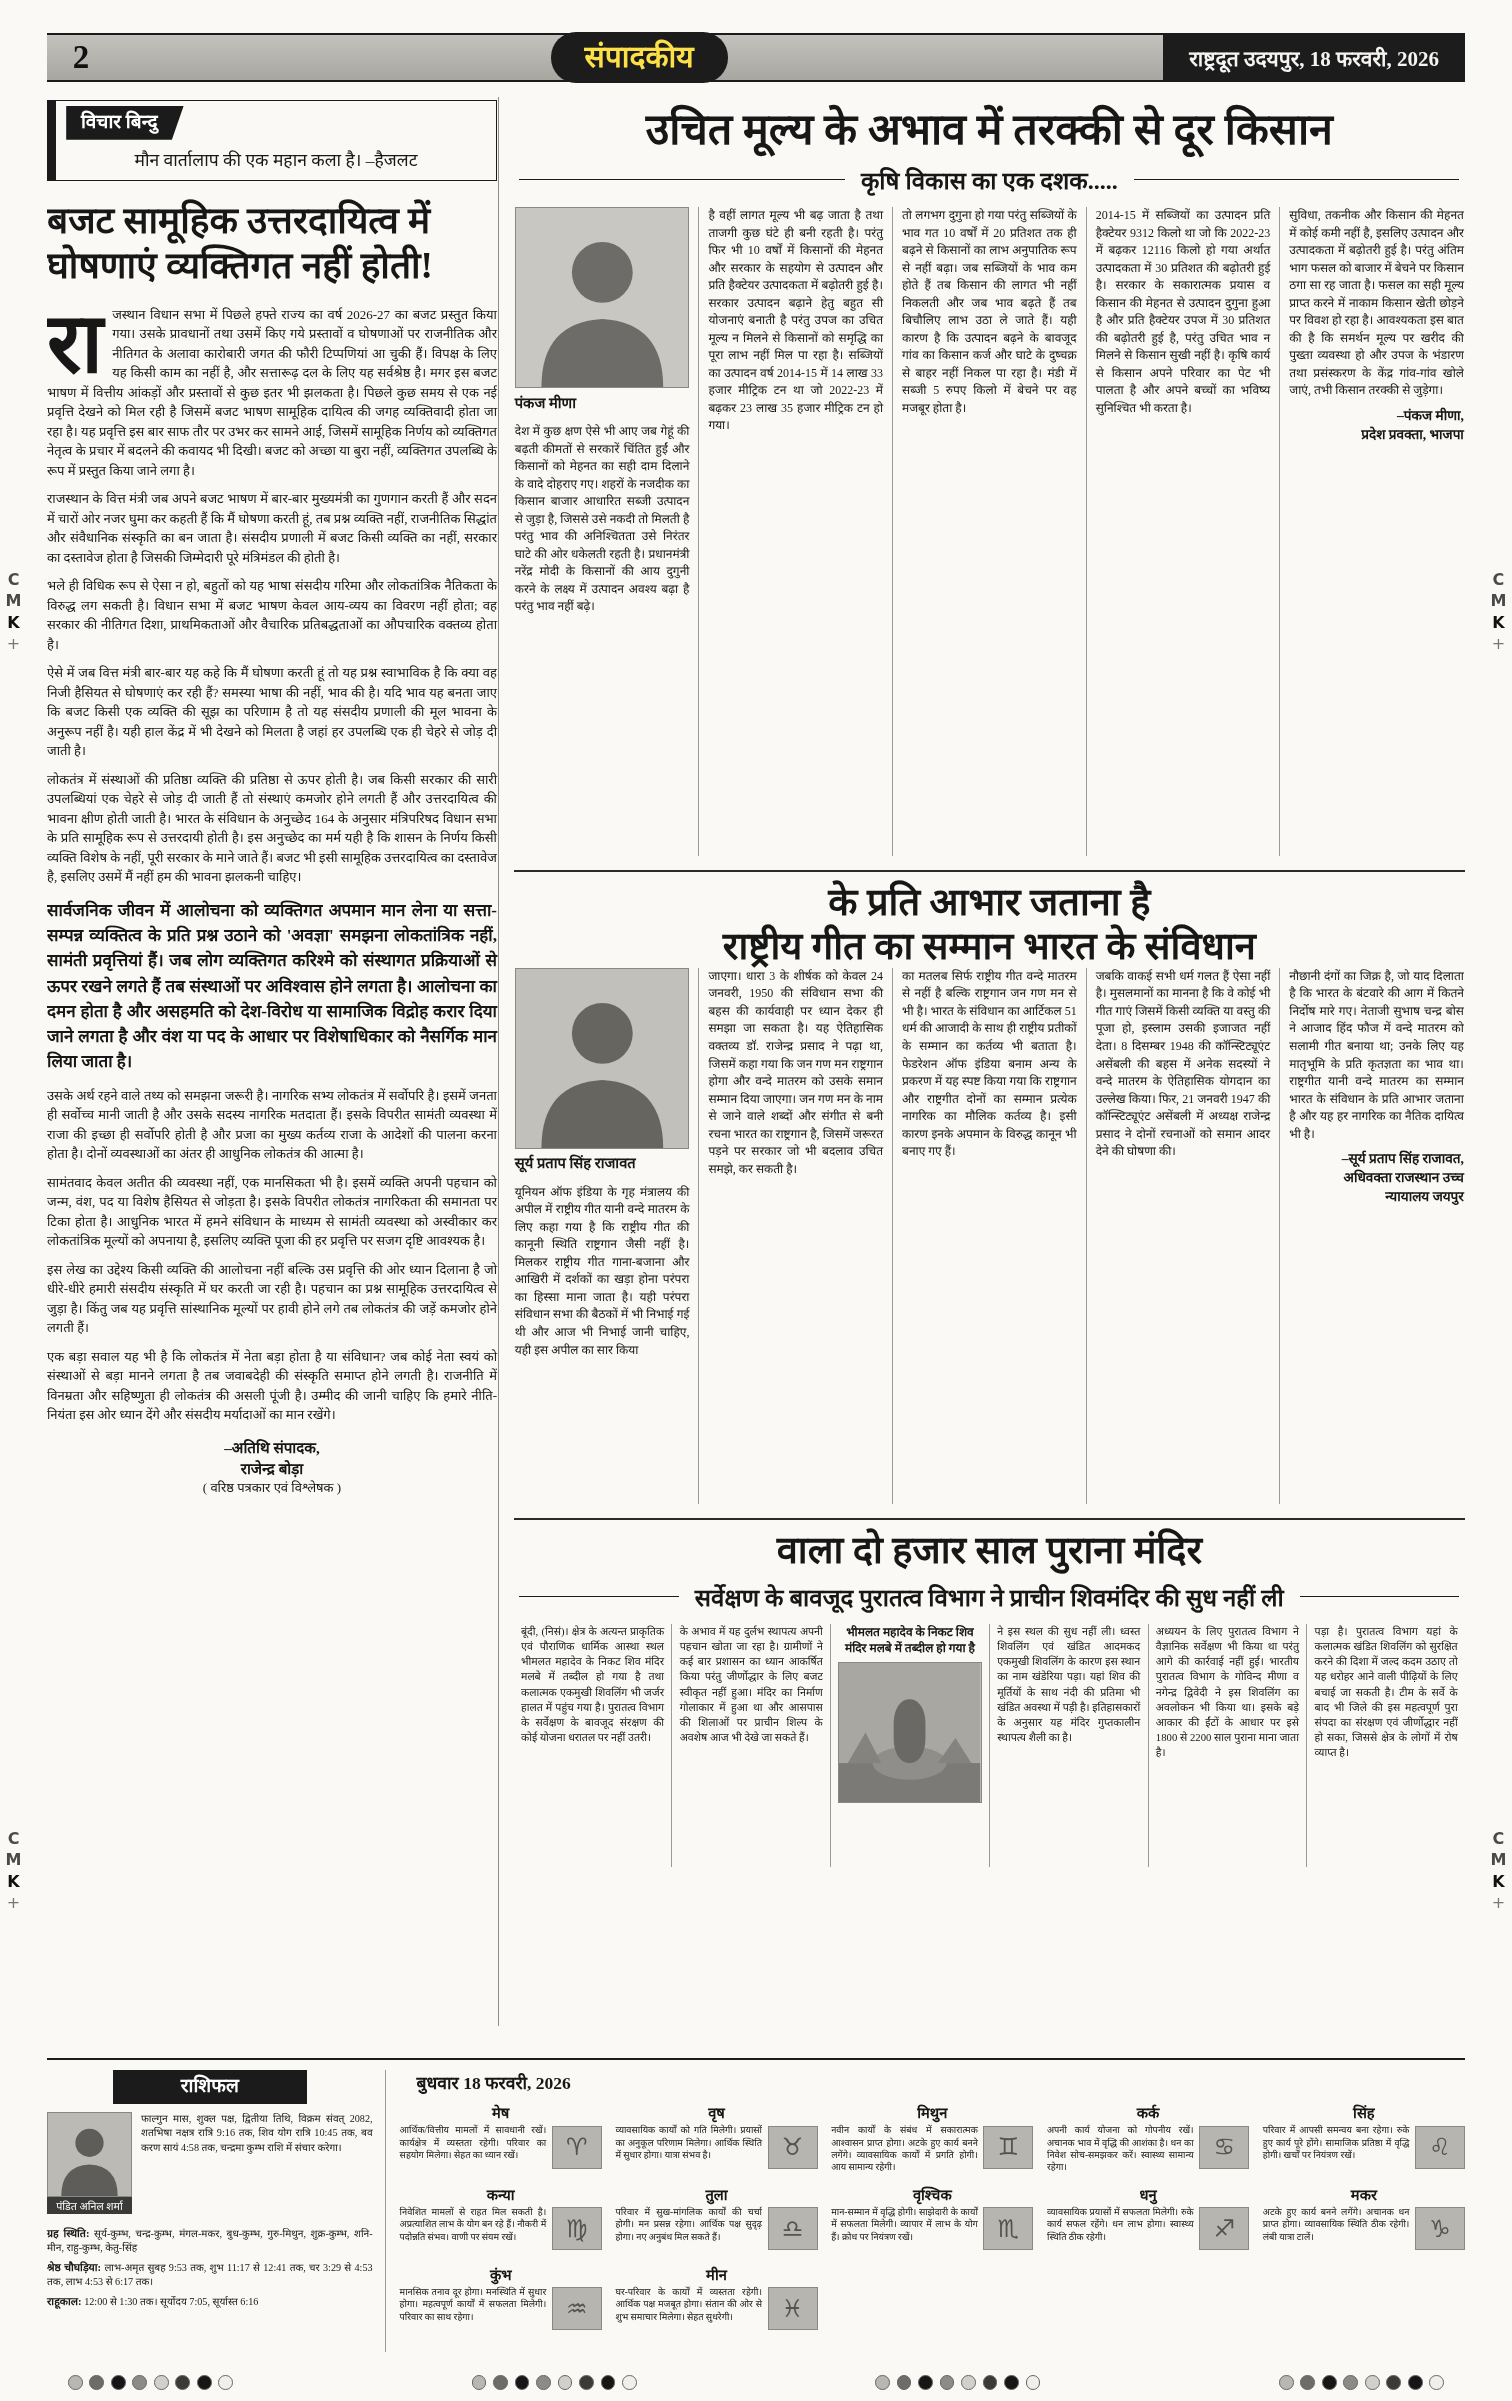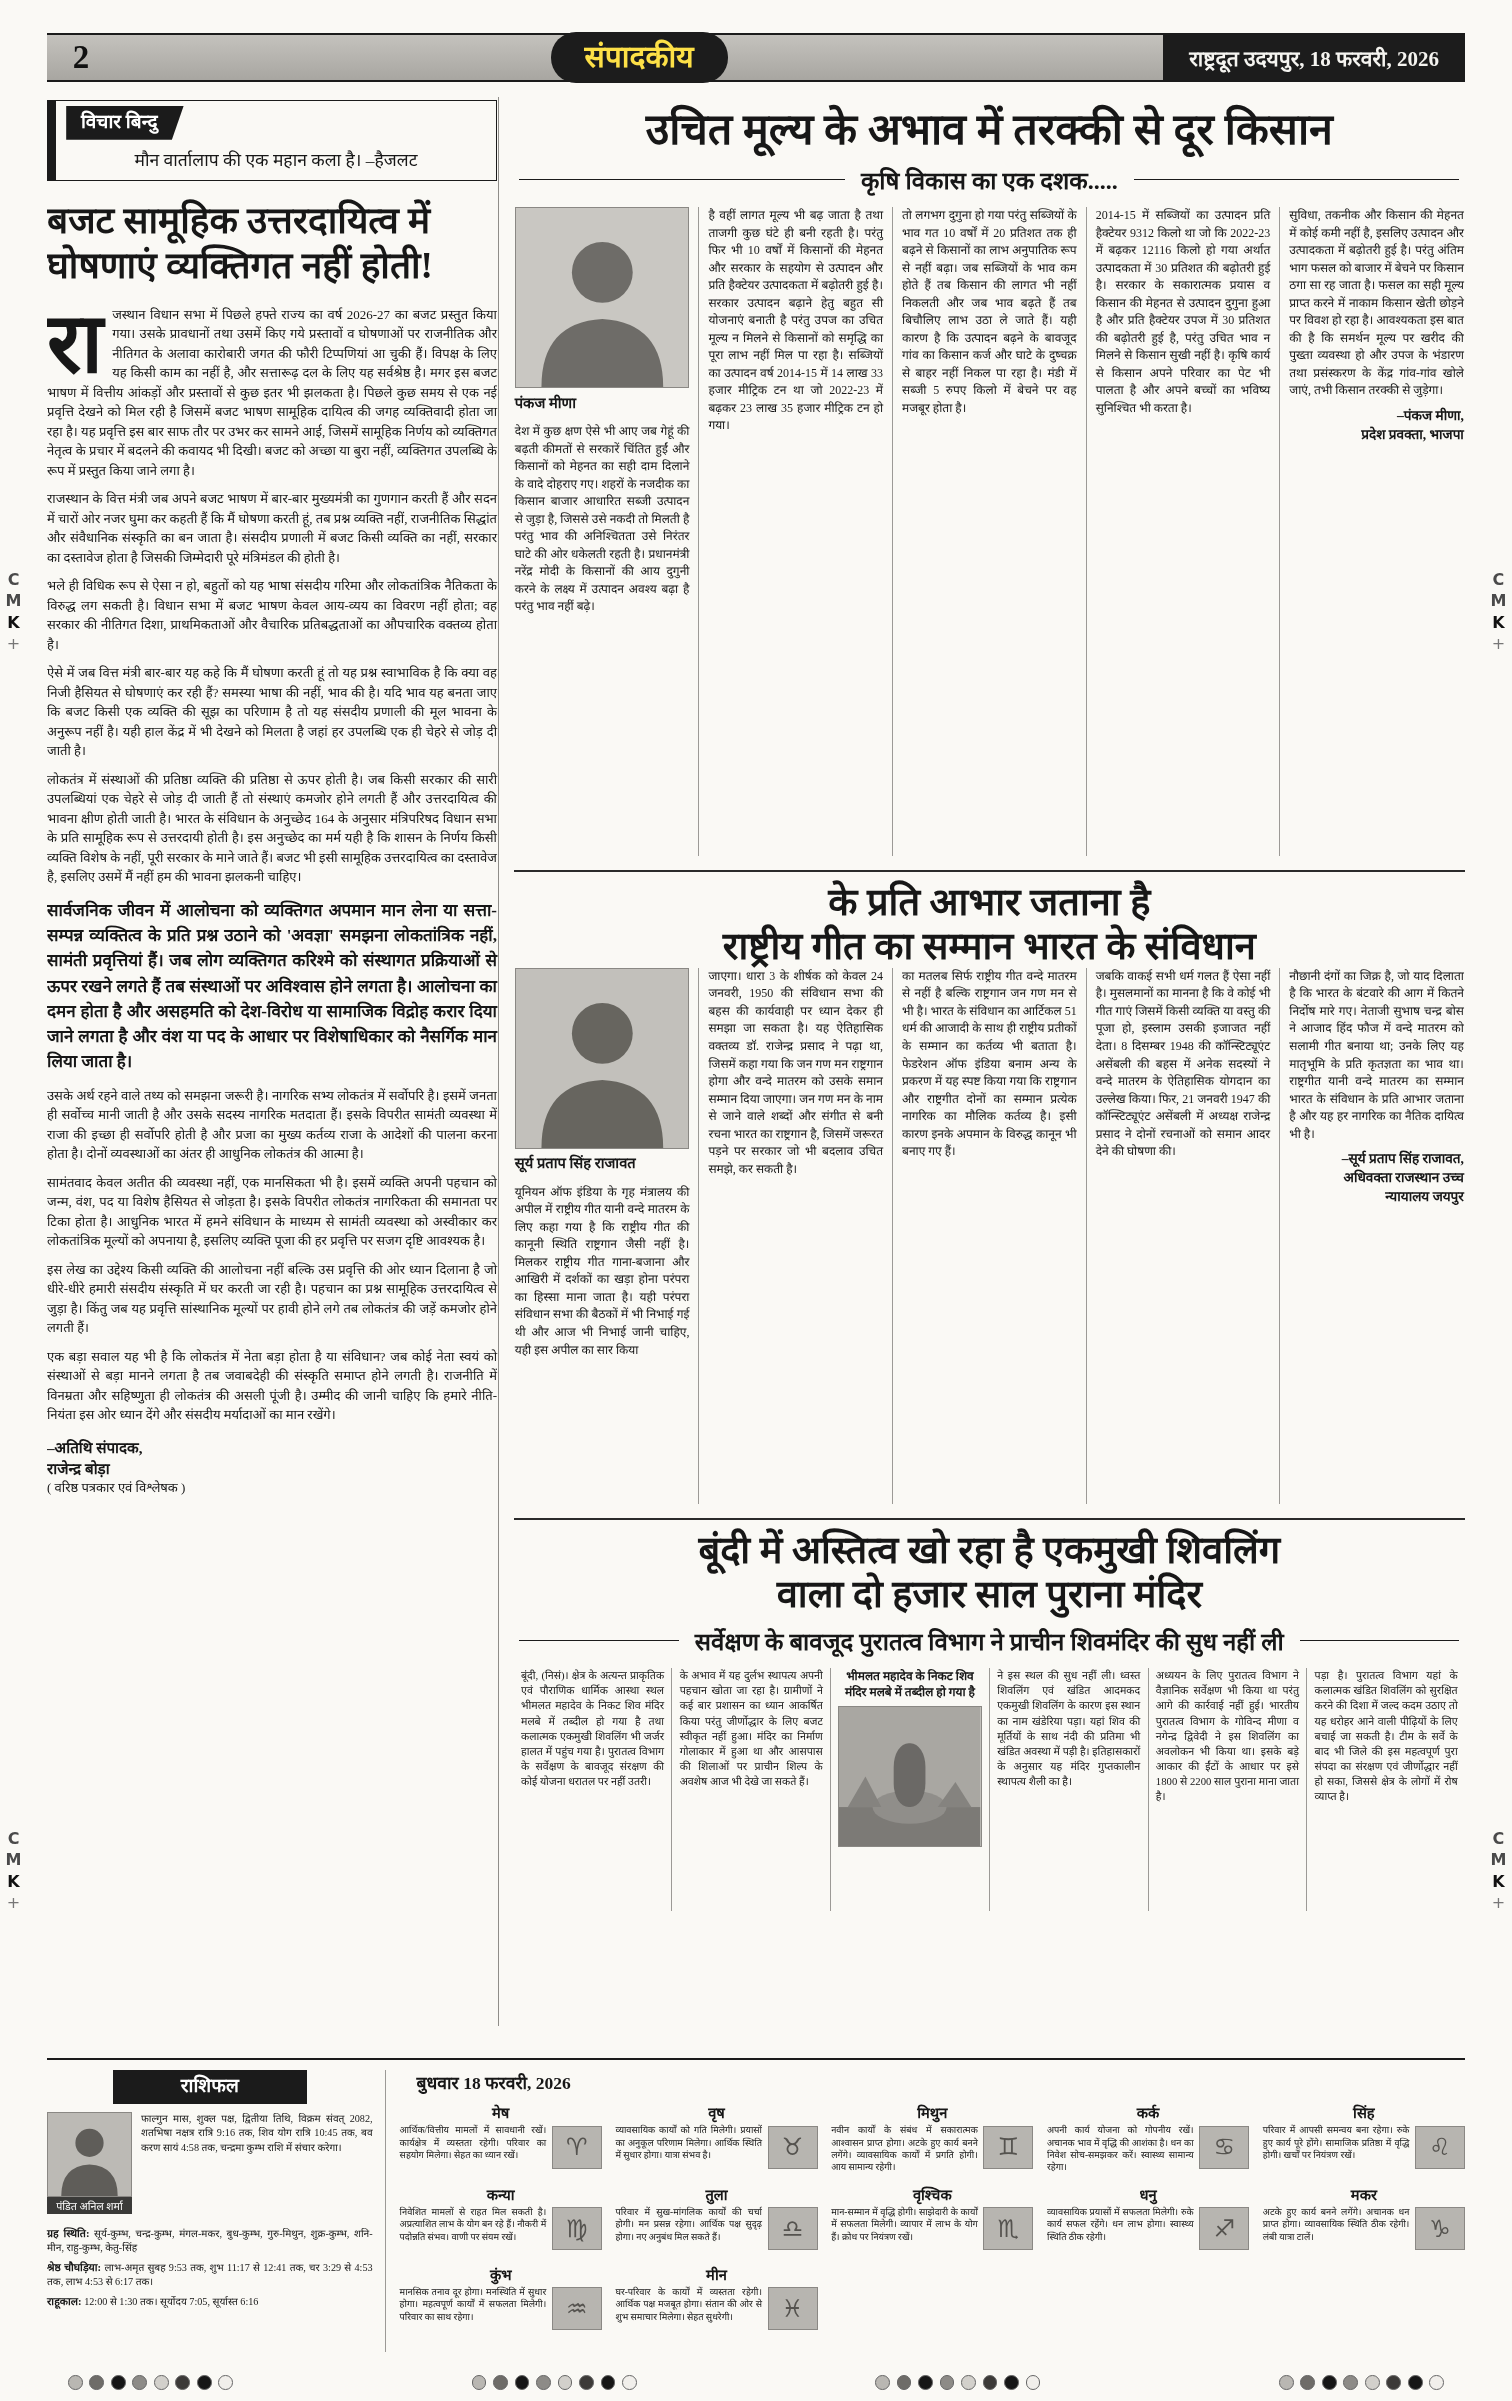--- a/index.html
+++ b/index.html
@@ -22,21 +22,21 @@
 
   
   .thought{border:1.7px solid #1b1b1b;border-left-width:9px;padding:4.5px 10.2px 9px;margin:3.4px 0 17px;}
   .thought-flag{display:inline-block;background:#1b1b1b;color:#fff;font-size:19px;font-weight:bold;
                 padding:2.3px 26px 5.6px 14.7px;clip-path:polygon(0 0,100% 0,90% 100%,0 100%);margin-bottom:6.8px;}
   .thought-quote{font-size:17.5px;text-align:center;}
   .left-headline{font-size:37px;line-height:1.22;font-weight:bold;margin:2.3px 0 17px;}
   .lbody p{font-size:13px;line-height:1.5;text-align:justify;margin-bottom:9px;}
   .dropcap{float:left;font-size:84px;line-height:.82;font-weight:bold;padding:5.6px 9px 0 0;}
   .pullquote{font-size:17px;font-weight:bold;line-height:1.48;text-align:justify;margin:11.3px 0;}
-  .lsign{text-align:left;font-size:15.2px;font-weight:bold;margin-top:12px;line-height:1.4;}
+  .lsign{text-align:center;font-size:15.2px;font-weight:bold;margin-top:12px;line-height:1.4;}
   .lsign .sub{font-weight:normal;font-size:13px;}
 
   
   .art{border-bottom:2.3px solid #2b2b2b;padding:8px 0 13.6px;}
   .art:last-child{border-bottom:none;}
   .art-title{text-align:center;font-weight:bold;font-size:43px;line-height:1.16;}
   .art-title.two{font-size:38px;}
   .kicker{display:flex;align-items:center;gap:16px;margin:8px 5.6px 11.3px;}
   .kicker:before,.kicker:after{content:"";flex:1;border-top:1.7px solid #1b1b1b;}
   .kicker-text{font-size:24px;font-weight:bold;}
@@ -193,21 +193,20 @@
               <div>–सूर्य प्रताप सिंह राजावत,</div>
               <div>अधिवक्ता राजस्थान उच्च</div>
               <div>न्यायालय जयपुर</div>
             </div>
           </div>
         </div>
       </article>
 
       <article class="art temple">
         <h1 class="art-title two">
-          <div>बूंदी में अस्तित्व खो रहा है एकमुखी शिवलिंग</div>
           <div>वाला दो हजार साल पुराना मंदिर</div>
         </h1>
         <div class="kicker">
           <span class="kicker-text">सर्वेक्षण के बावजूद पुरातत्व विभाग ने प्राचीन शिवमंदिर की सुध नहीं ली</span>
         </div>
         <div class="cols">
           <div class="col">बूंदी, (निसं)। क्षेत्र के अत्यन्त प्राकृतिक एवं पौराणिक धार्मिक आस्था स्थल भीमलत महादेव के निकट शिव मंदिर मलबे में तब्दील हो गया है तथा कलात्मक एकमुखी शिवलिंग भी जर्जर हालत में पहुंच गया है। पुरातत्व विभाग के सर्वेक्षण के बावजूद संरक्षण की कोई योजना धरातल पर नहीं उतरी।</div>
           <div class="col">के अभाव में यह दुर्लभ स्थापत्य अपनी पहचान खोता जा रहा है। ग्रामीणों ने कई बार प्रशासन का ध्यान आकर्षित किया परंतु जीर्णोद्धार के लिए बजट स्वीकृत नहीं हुआ। मंदिर का निर्माण गोलाकार में हुआ था और आसपास की शिलाओं पर प्राचीन शिल्प के अवशेष आज भी देखे जा सकते हैं।</div>
           <div class="col">
             <div class="temple-cap">भीमलत महादेव के निकट शिव मंदिर मलबे में तब्दील हो गया है</div>

